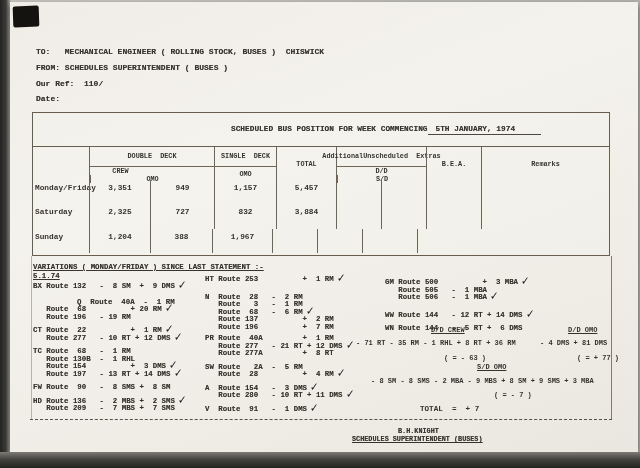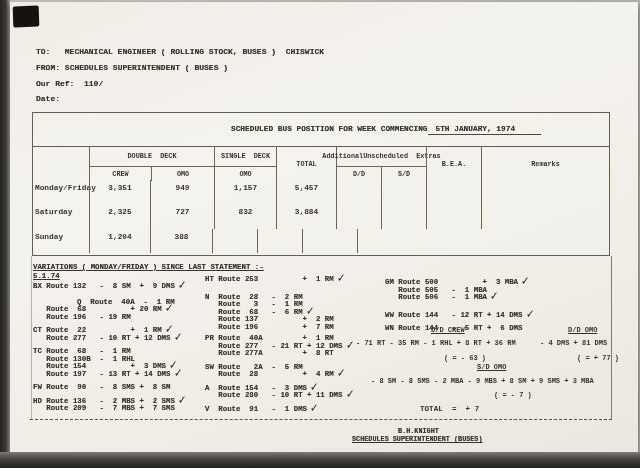--- a/index.html
+++ b/index.html
@@ -35,21 +35,21 @@
   .hc:first-child{border-left:none;}
   .c-label{width:56px;}
   .c-ddgrp{width:125px;}
   .c-sdgrp{width:62px;}
   .c-total{width:60px;}
   .c-exgrp{width:90px;}
   .c-bea{width:55px;}
   .c-rem{flex:1;}
   .gtop{height:19px;display:flex;align-items:center;justify-content:center;
     border-bottom:1px solid #6e6557;white-space:pre;text-align:center;line-height:6.8px;}
-  .gsub{display:flex;height:14px;}
+  .gsub{display:flex;height:14px;flex-direction:column;}
   .gsub span{flex:1;display:flex;align-items:center;justify-content:center;border-left:1px solid #6e6557;white-space:pre;}
   .gsub span:first-child{border-left:none;}
   .vcenter{display:flex;align-items:center;justify-content:center;white-space:pre;}
   .tbody{height:73px;}
   .trow{display:flex;height:24.3px;box-sizing:border-box;}
   .tc{box-sizing:border-box;border-left:1px solid #6e6557;font-size:7.8px;color:#35332c;font-weight:700;
     padding-top:4px;text-align:center;white-space:pre;}
   .tc:first-child{border-left:none;text-align:left;padding-left:2px;}
   .tc.w-label{width:56px;}
   .tc.w-crew{width:61px;}
@@ -161,20 +161,21 @@
           <span class="tc w-total">3,884</span>
           <span class="tc w-ddx"></span>
           <span class="tc w-sdx"></span>
           <span class="tc w-bea"></span>
           <span class="tc w-rem"></span>
         </div>
         <div class="trow">
           <span class="tc w-label">Sunday</span>
           <span class="tc w-crew">1,204</span>
           <span class="tc w-sdomo">388</span>
+          <span class="tc w-total">1,967</span>
           <span class="tc w-ddx"></span>
           <span class="tc w-sdx"></span>
           <span class="tc w-bea"></span>
           <span class="tc w-rem"></span>
         </div>
       </div>
   </div>
 
   <div class="abs tw var-heading">VARIATIONS ( MONDAY/FRIDAY ) SINCE LAST STATEMENT :-</div>
   <div class="abs tw var-date">5.1.74</div>

